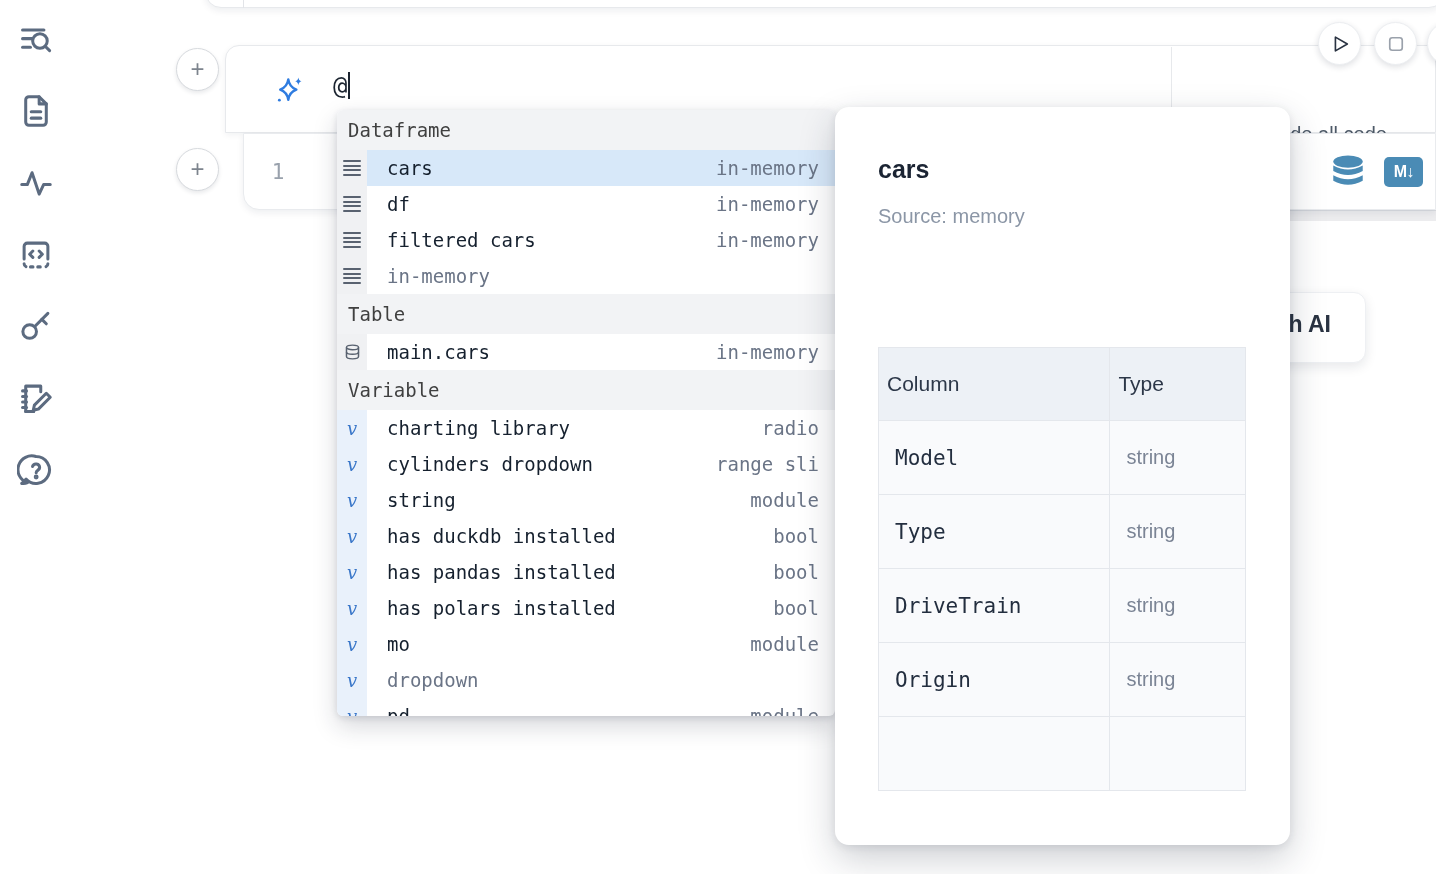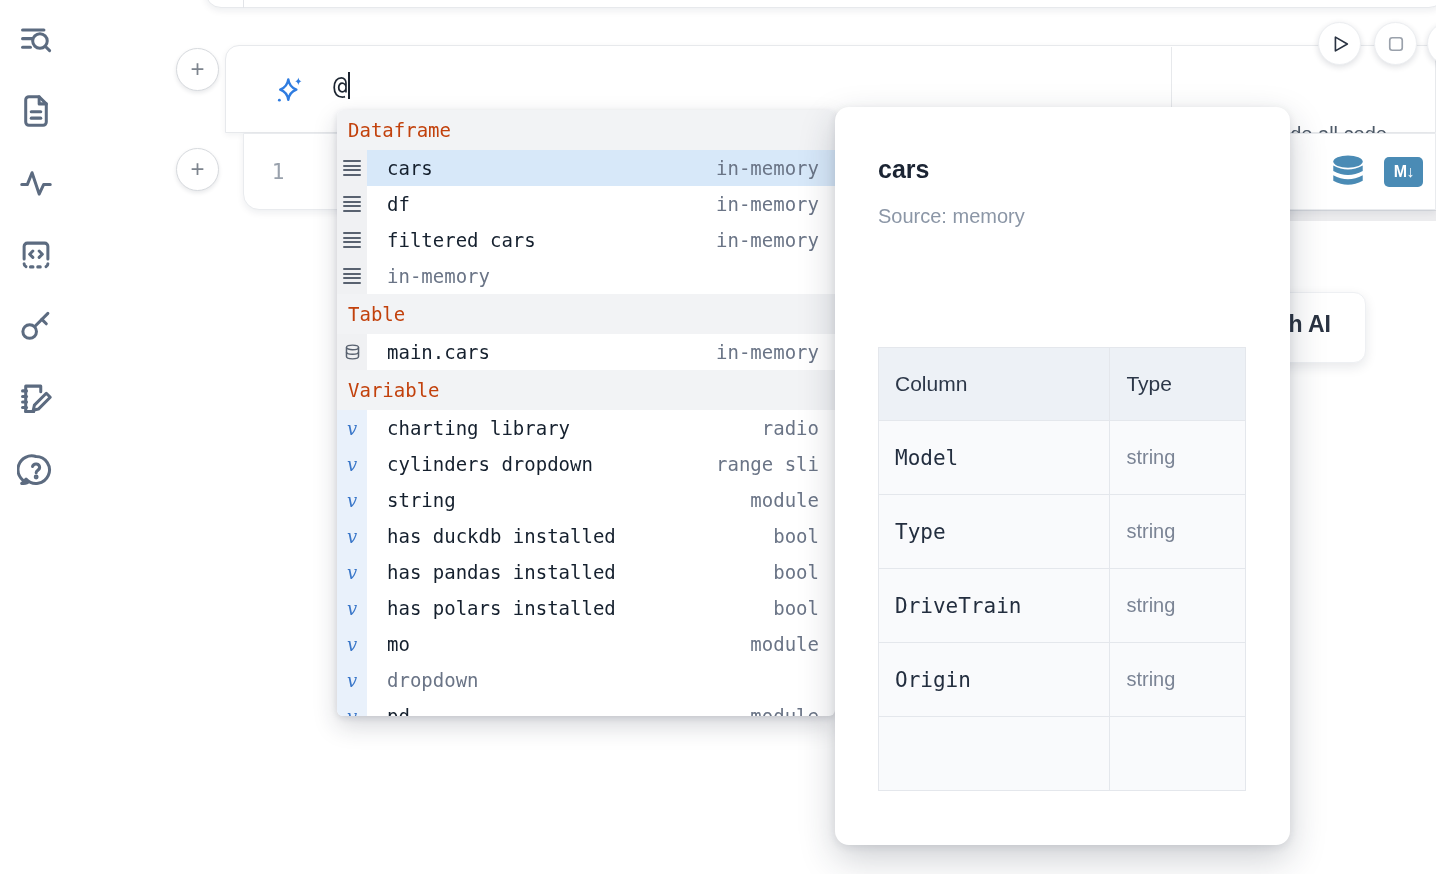--- a/index.html
+++ b/index.html
@@ -59,21 +59,21 @@
   
   .ai-card { position:absolute; left:1100px; top:292px; width:266px; height:71px; background:#fff;
              border:1px solid #eef0f3; border-radius:12px; box-shadow:0 4px 12px rgba(20,30,50,.10);
              z-index:10; overflow:hidden; }
   .ai-card span { position:absolute; right:34px; top:18px; font-size:23px; font-weight:bold; color:#2a3342; white-space:nowrap; }
 
   
   .completion { position:absolute; left:337px; top:110px; width:498px; height:606px;
                 background:#fff; border-radius:6px; overflow:hidden; z-index:30;
                 box-shadow:0 10px 25px rgba(25,35,55,.18), 0 2px 6px rgba(25,35,55,.12); }
-  .c-header { height:40px; line-height:40px; background:#f2f3f5; color:#c2410c;
+  .c-header { height:40px; line-height:40px; background:#f2f3f5; color:#404040;
               font-size:19px; padding-left:11px; }
   .c-row { height:36px; display:flex; align-items:stretch; }
   .c-gutter { width:30px; flex:0 0 30px; display:flex; align-items:center; justify-content:center; }
   .c-row.k-dataframe .c-gutter, .c-row.k-table .c-gutter { background:#f0f1f3; }
   .c-row.k-variable .c-gutter { background:#e9f1fb; }
   .c-main { flex:1; display:flex; align-items:center; padding:0 16px 0 20px; }
   .c-row.sel .c-main { background:#d7e8f9; }
   .c-name { flex:1; font-size:19px; color:#15202e; white-space:nowrap; overflow:hidden; }
   .c-type { font-size:19px; color:#6a7486; white-space:nowrap; overflow:hidden; }
   .ic-df { display:none; width:18px; }
@@ -88,21 +88,21 @@
   .preview { position:absolute; left:835px; top:107px; width:455px; height:738px; background:#fff;
              border-radius:14px; z-index:40;
              box-shadow:0 14px 36px rgba(30,40,60,.22), 0 2px 8px rgba(30,40,60,.10); }
   .p-title { position:absolute; left:43px; top:48px; font-size:25px; font-weight:bold; color:#1b2433; }
   .p-source { position:absolute; left:43px; top:98px; font-size:20px; color:#8b96a6; }
   .p-badge { position:absolute; left:43px; top:150px; width:368px; height:47px; background:#eef2f7;
              border-radius:8px; font-size:20px; color:#22304a; line-height:47px; padding-left:15px; }
   .p-tablewrap { position:absolute; left:43px; top:240px; width:368px; height:461px; overflow:hidden; }
   table.schema { border-collapse:collapse; width:368px; }
   table.schema th, table.schema td { border:1px solid #e4e7ec; text-align:left; vertical-align:middle; }
-  table.schema th { background:#edf1f6; height:73px; font-size:21px; font-weight:normal; color:#2c3748; padding-left:16px; }
+  table.schema th { background:#edf1f6; height:73px; font-size:21px; font-weight:normal; color:#2c3748; padding-left:8px; }
   table.schema td { background:#f9fafc; height:74px; padding-left:16px; }
   table.schema th:first-child, table.schema td:first-child { width:232px; }
   table.schema th:last-child, table.schema td:last-child { width:136px; }
   td.col-name { font-family:"DejaVu Sans Mono", monospace; font-size:21px; color:#232e3f; }
   td.col-type { font-size:20px; color:#7b8495; }
 </style>
 </head>
 <body>
 
 <aside class="sidebar">

